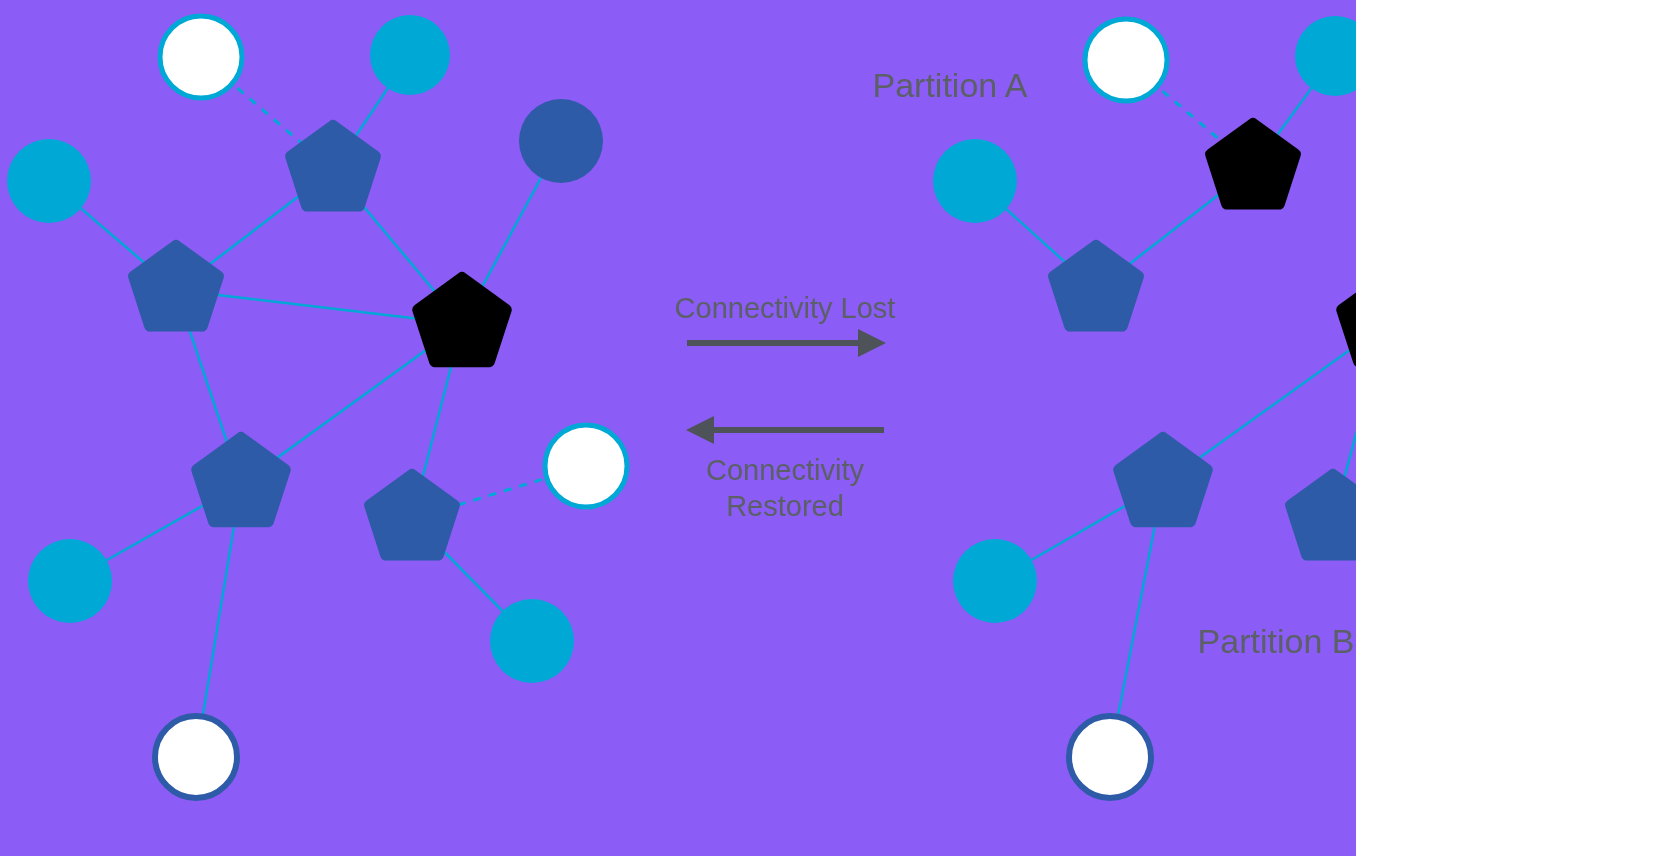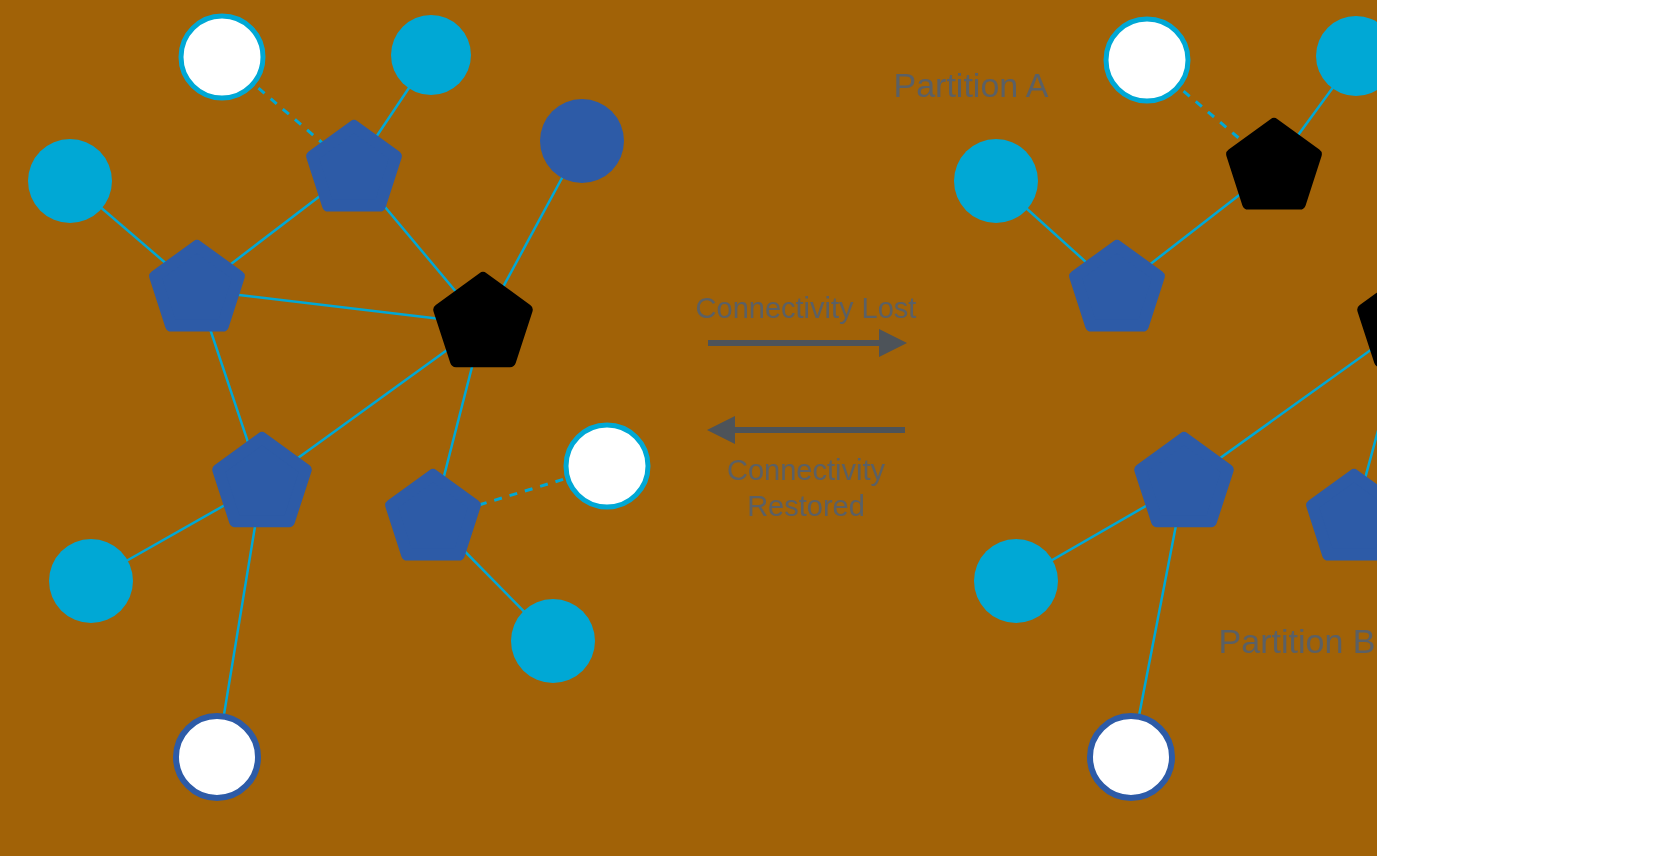--- a/index.html
+++ b/index.html
@@ -4,24 +4,23 @@
 <style>
   html, body {
     margin: 0;
     padding: 0;
     background: #ffffff;
   }
   .canvas {
     position: relative;
     width: 1356px;
     height: 856px;
-    background: #a16207;
+    background: #8b5cf6;
     font-family: "Liberation Sans", sans-serif;
     overflow: hidden;
-    padding-left: 21px;
   }
   svg {
     display: block;
     width: 1656px;
     height: 856px;
   }
   .partition-label {
     font-size: 34px;
     text-anchor: middle;
   }

